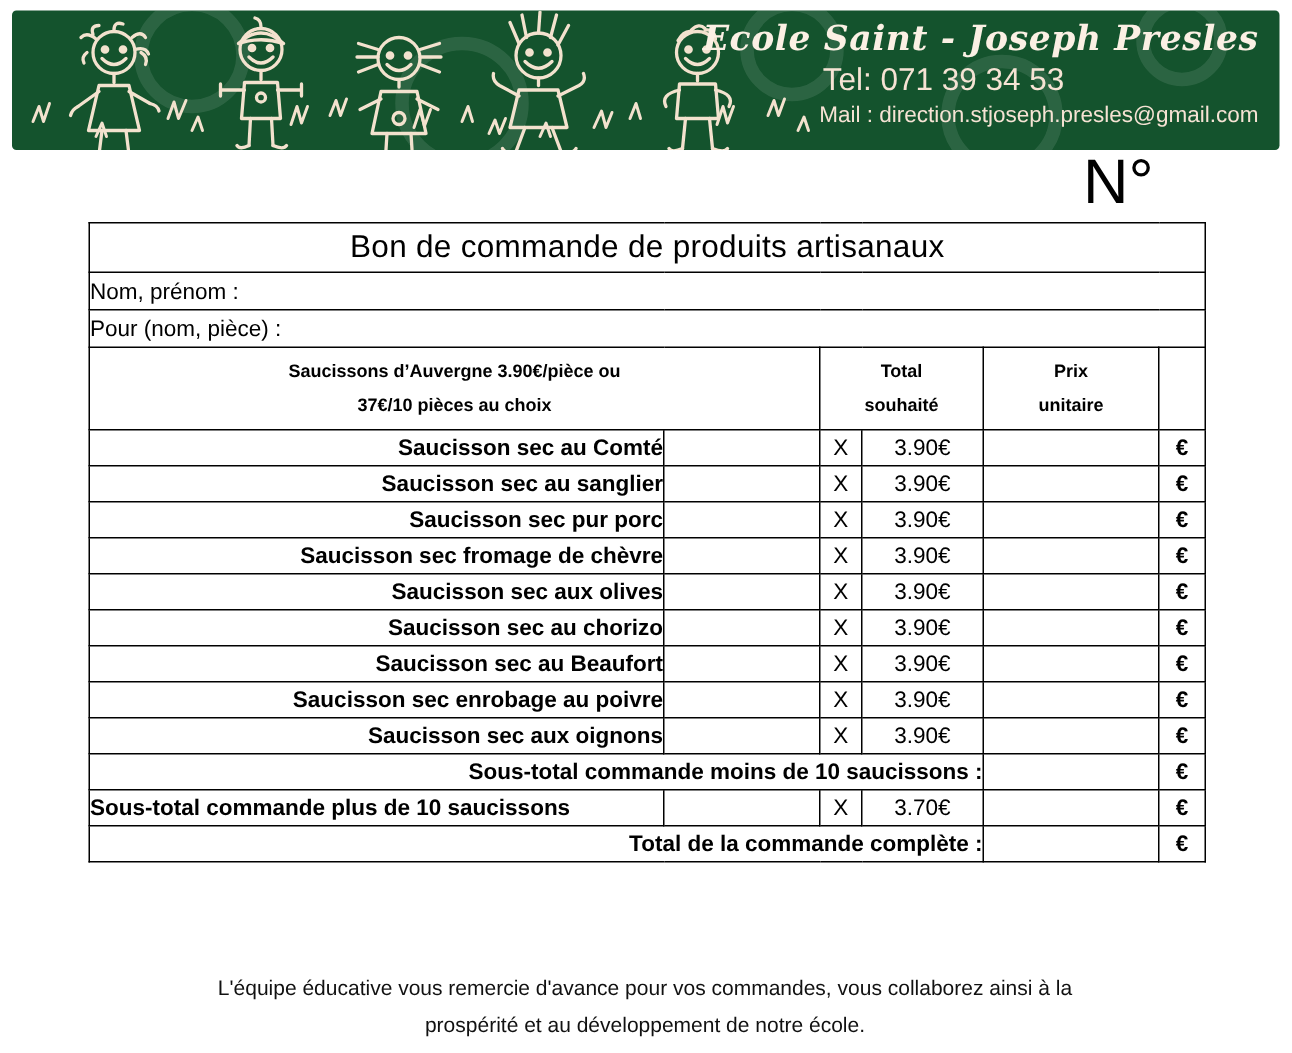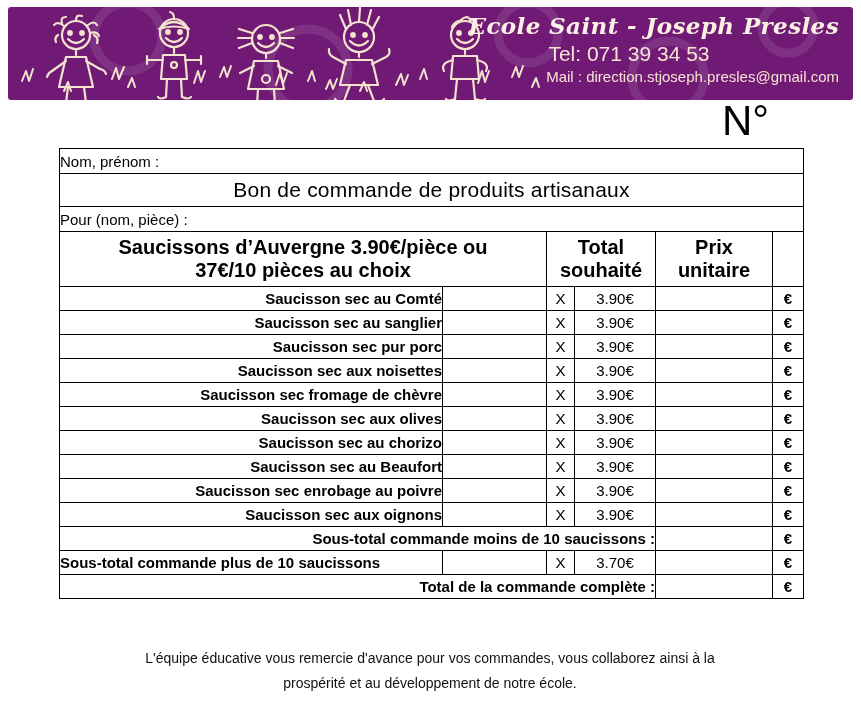--- a/index.html
+++ b/index.html
@@ -15,21 +15,21 @@
     overflow: hidden;
   }
 
   
   .banner {
     position: absolute;
     left: 8px;
     top: 7px;
     width: 845px;
     height: 93px;
-    background: #701a75;
+    background: #14532d;
     border-radius: 3px;
     overflow: hidden;
   }
   .banner-ghost {
     position: absolute;
     inset: 0;
     opacity: 0.10;
     pointer-events: none;
   }
   .banner-kids {
@@ -109,21 +109,21 @@
   .cell-field {
     text-align: left;
     font-size: 15px;
     height: 24px;
     padding-left: 6px;
   }
 
   .hdr {
     background: #e2700f;
     font-weight: bold;
-    font-size: 20px;
+    font-size: 12px;
     text-align: center;
     height: 54px;
     line-height: 23px;
     padding: 2px 4px;
     margin-top: 37px;
   }
   .hdr-blank { background: #e2700f; }
 
   .prod-name {
     font-weight: bold;
@@ -302,25 +302,25 @@
     <col style="width:383px">
     <col style="width:104px">
     <col style="width:28px">
     <col style="width:81px">
     <col style="width:117px">
     <col style="width:31px">
   </colgroup>
   <tbody>
 
     <tr>
+      <td class="cell-title" colspan="6">Bon de commande de produits artisanaux</td>
+    </tr>
+
+    <tr>
       <td class="cell-field" colspan="6">Nom, prénom :</td>
-    </tr>
-
-    <tr>
-      <td class="cell-title" colspan="6">Bon de commande de produits artisanaux</td>
     </tr>
 
     <tr>
       <td class="cell-field" colspan="6">Pour (nom, pièce) :</td>
     </tr>
 
     <tr>
       <td class="hdr" colspan="2">
         <div>Saucissons d’Auvergne 3.90€/pièce ou</div>
         <div>37€/10 pièces au choix</div>
@@ -354,28 +354,20 @@
     </tr>
     <tr>
       <td class="prod-name">Saucisson sec pur porc</td>
       <td class="qty"></td>
       <td class="x-mark">X</td>
       <td class="unit-price">3.90€</td>
       <td class="amount"></td>
       <td class="euro">€</td>
     </tr>
     <tr>
-      <td class="prod-name">Saucisson sec aux noisettes</td>
-      <td class="qty"></td>
-      <td class="x-mark">X</td>
-      <td class="unit-price">3.90€</td>
-      <td class="amount"></td>
-      <td class="euro">€</td>
-    </tr>
-    <tr>
       <td class="prod-name">Saucisson sec fromage de chèvre</td>
       <td class="qty"></td>
       <td class="x-mark">X</td>
       <td class="unit-price">3.90€</td>
       <td class="amount"></td>
       <td class="euro">€</td>
     </tr>
     <tr>
       <td class="prod-name">Saucisson sec aux olives</td>
       <td class="qty"></td>

